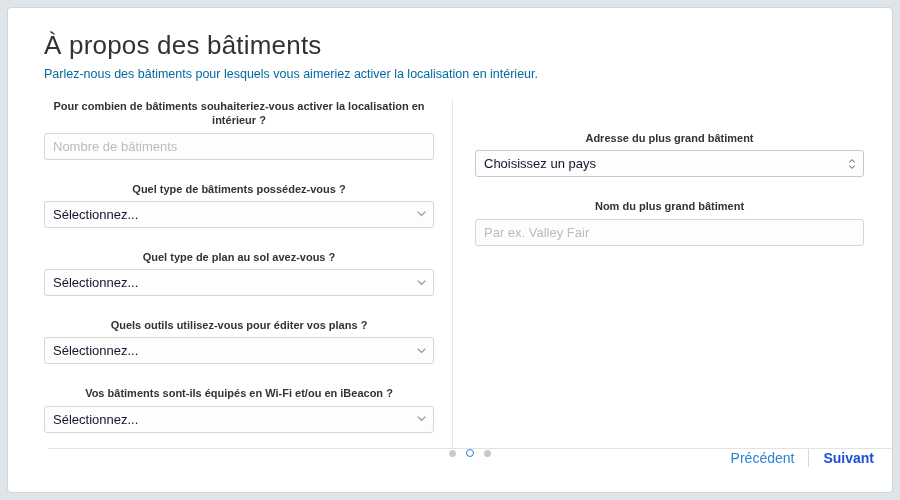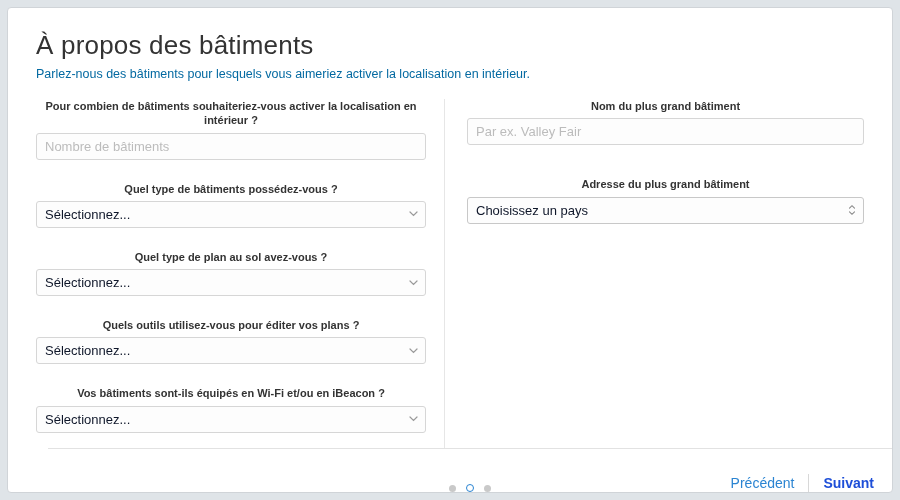--- a/index.html
+++ b/index.html
@@ -16,20 +16,21 @@
     border: 1px solid #d0d4d8;
     border-radius: 4px;
     position: relative;
     display: flex;
     flex-direction: column;
   }
   .content {
     flex: 1;
     padding: 22px 28px 0 28px;
     overflow: hidden;
+    margin-left: 8px;
   }
   h1 {
     font-size: 26px;
     font-weight: 300;
     color: #333;
     letter-spacing: 0.2px;
   }
   .subtitle {
     font-size: 12.5px;
     color: #0369a1;
@@ -97,21 +98,21 @@
     pointer-events: none;
   }
   .chev svg { display: block; }
   .right-select .select-box {
     border-color: #c8c8c8;
   }
   .footer {
     height: 44px;
     border-top: 1px solid #e2e2e2;
     display: flex;
-    align-items: flex-end;
+    align-items: flex-start;
     padding: 0 18px;
     position: relative;
     margin-left: 40px;
   }
   .pager {
     position: absolute;
     left: 50%;
     transform: translateX(-50%);
     display: flex;
     gap: 10px;
@@ -208,38 +209,38 @@
                   <path d="M1 1l3.5 3.5L8 1" stroke="#9a9a9a" stroke-width="1.2" fill="none" stroke-linecap="round"></path>
                 </svg>
             </span>
           </div>
         </div>
 
       </div>
 
       <div class="col-right">
 
-        <div class="field">
-          <label class="field-label">Nom du plus grand bâtiment</label>
-          <input class="text-input" type="text" placeholder="Par ex. Valley Fair" style="">
-        </div>
-
         <div class="field" style="margin-top:32px;">
           <label class="field-label">Adresse du plus grand bâtiment</label>
           <div class="select-wrap right-select">
             <div class="select-box">
               <span>Choisissez un pays</span>
             </div>
             <span class="chev">
               <svg width="8" height="12" viewBox="0 0 8 12">
                 <path d="M1.5 4.2L4 1.7l2.5 2.5" stroke="#8a8a8a" stroke-width="1.1" fill="none" stroke-linecap="round"></path>
                 <path d="M1.5 7.8L4 10.3l2.5-2.5" stroke="#8a8a8a" stroke-width="1.1" fill="none" stroke-linecap="round"></path>
               </svg>
             </span>
           </div>
+        </div>
+
+        <div class="field">
+          <label class="field-label">Nom du plus grand bâtiment</label>
+          <input class="text-input" type="text" placeholder="Par ex. Valley Fair" style="">
         </div>
 
       </div>
     </div>
   </div>
 
   <div class="footer">
     <div class="pager">
       <span class="dot"></span>
       <span class="dot active"></span>

